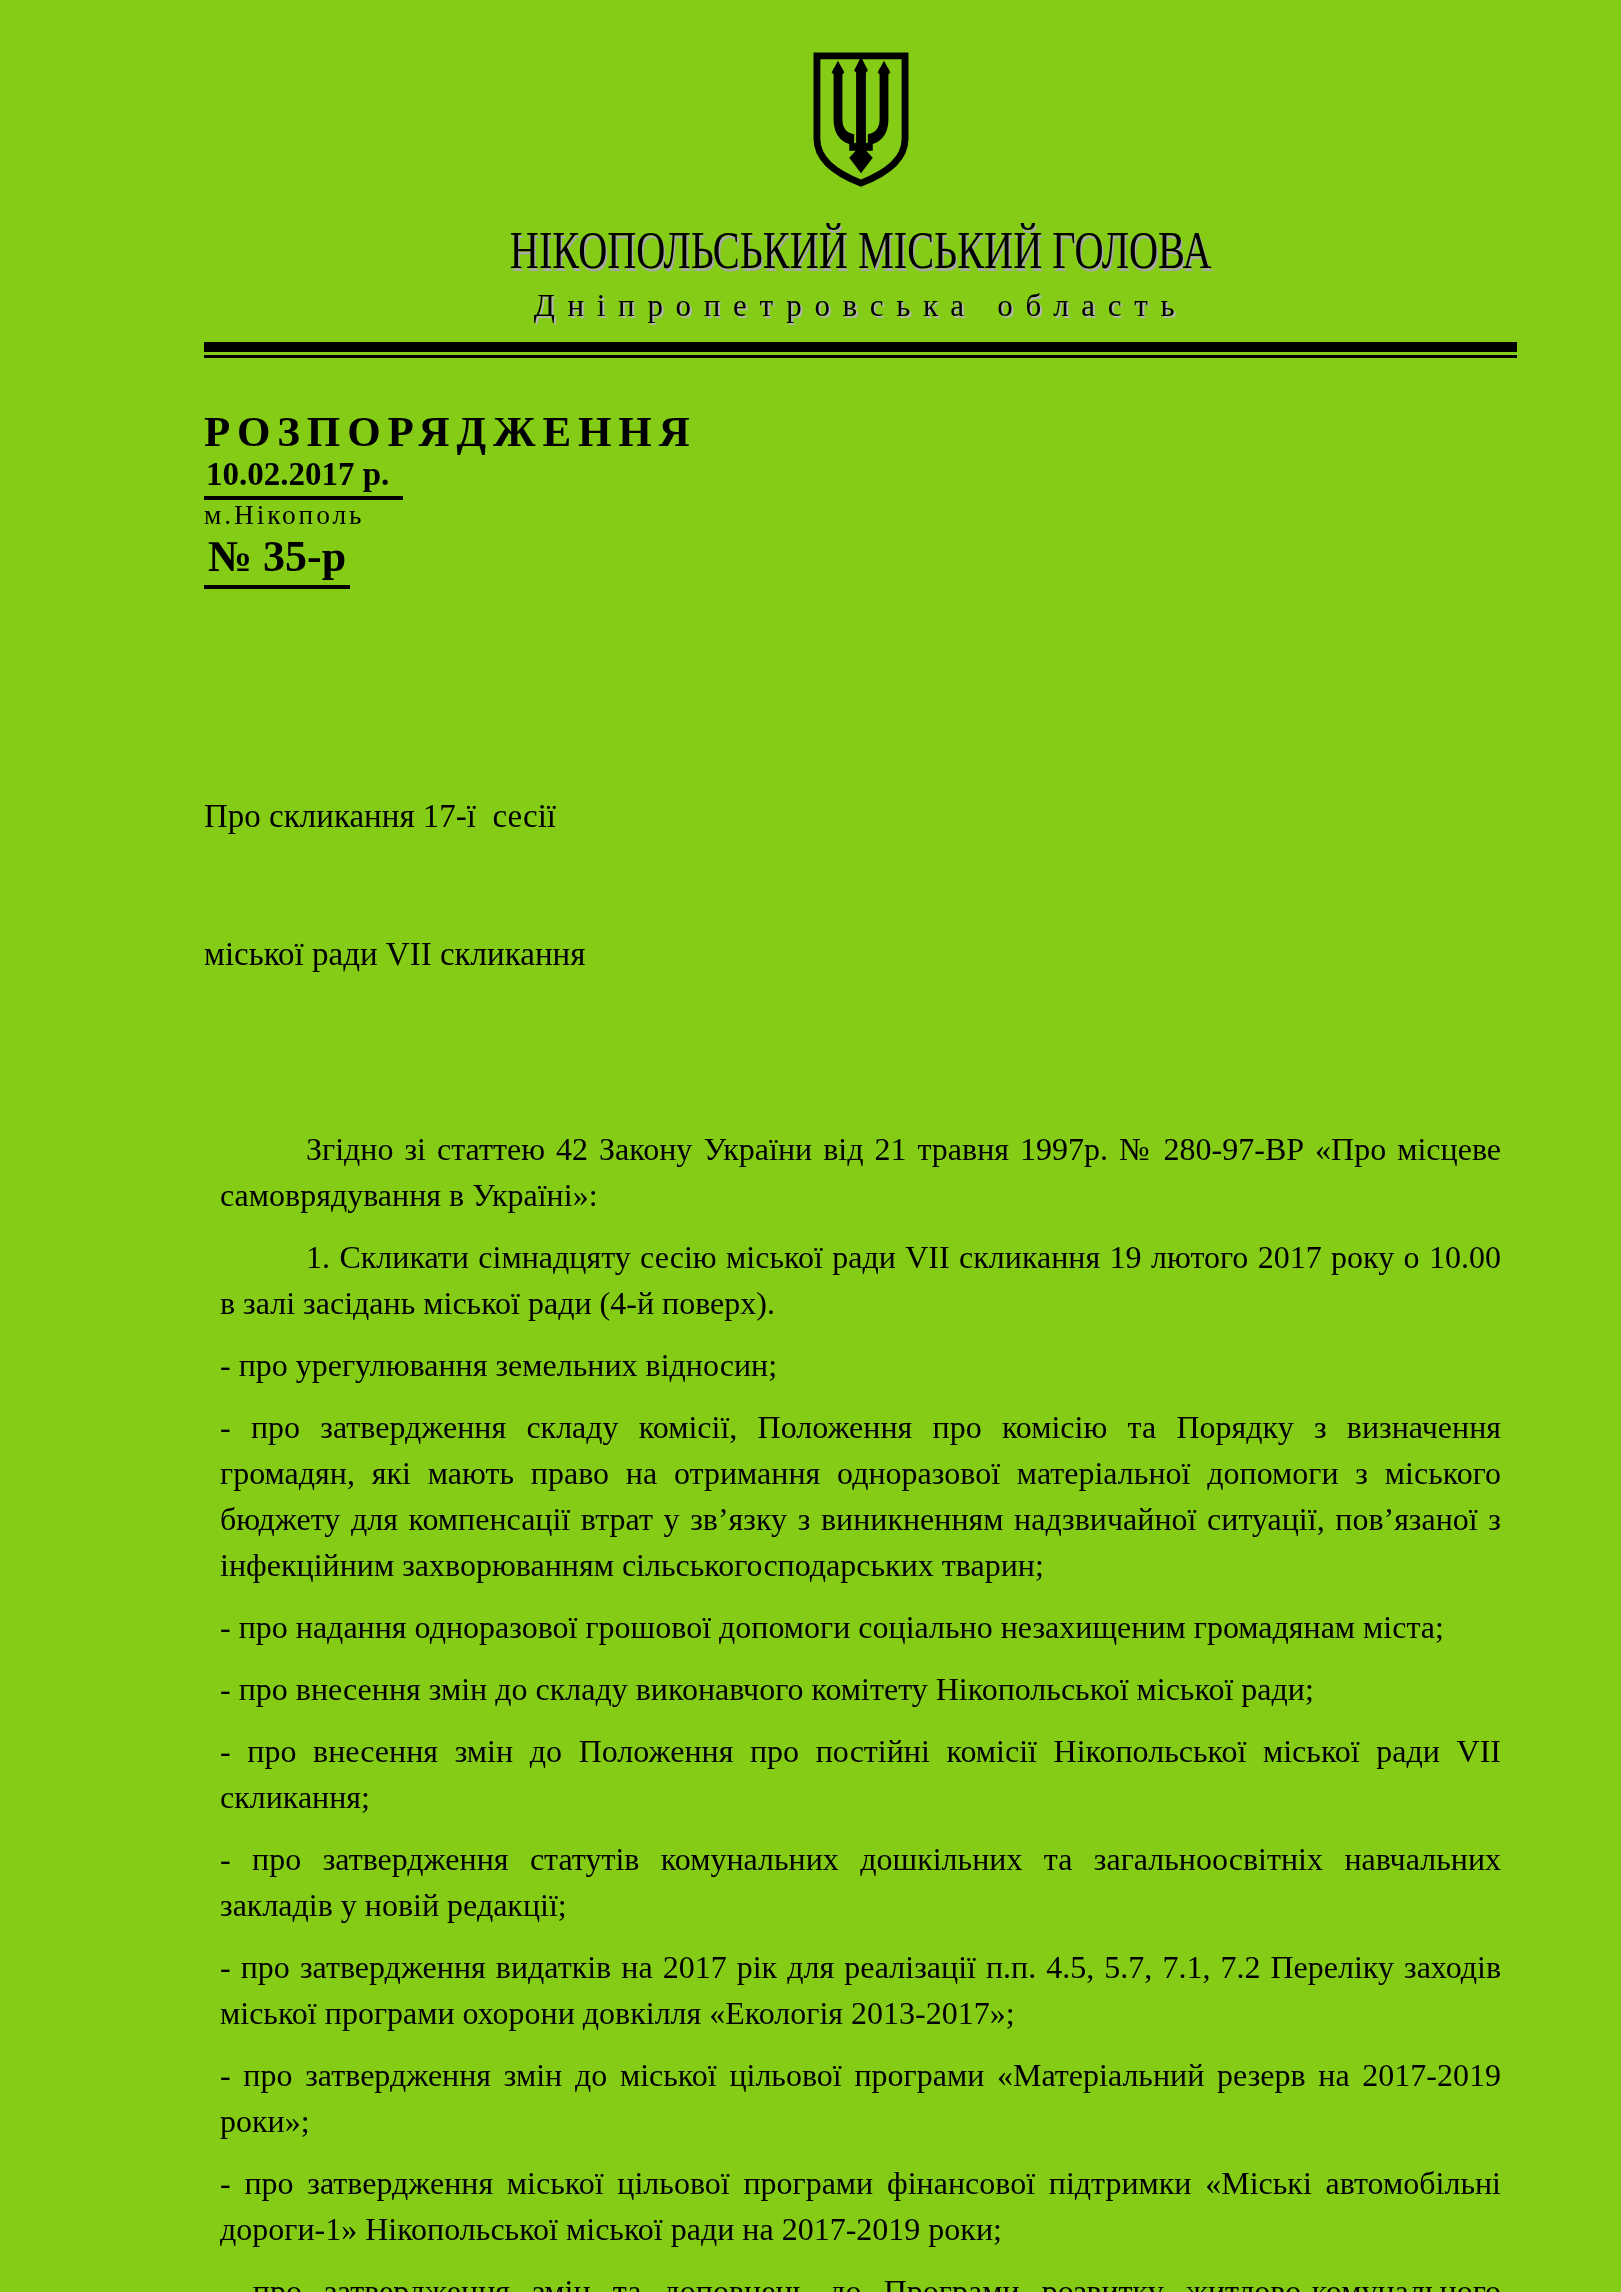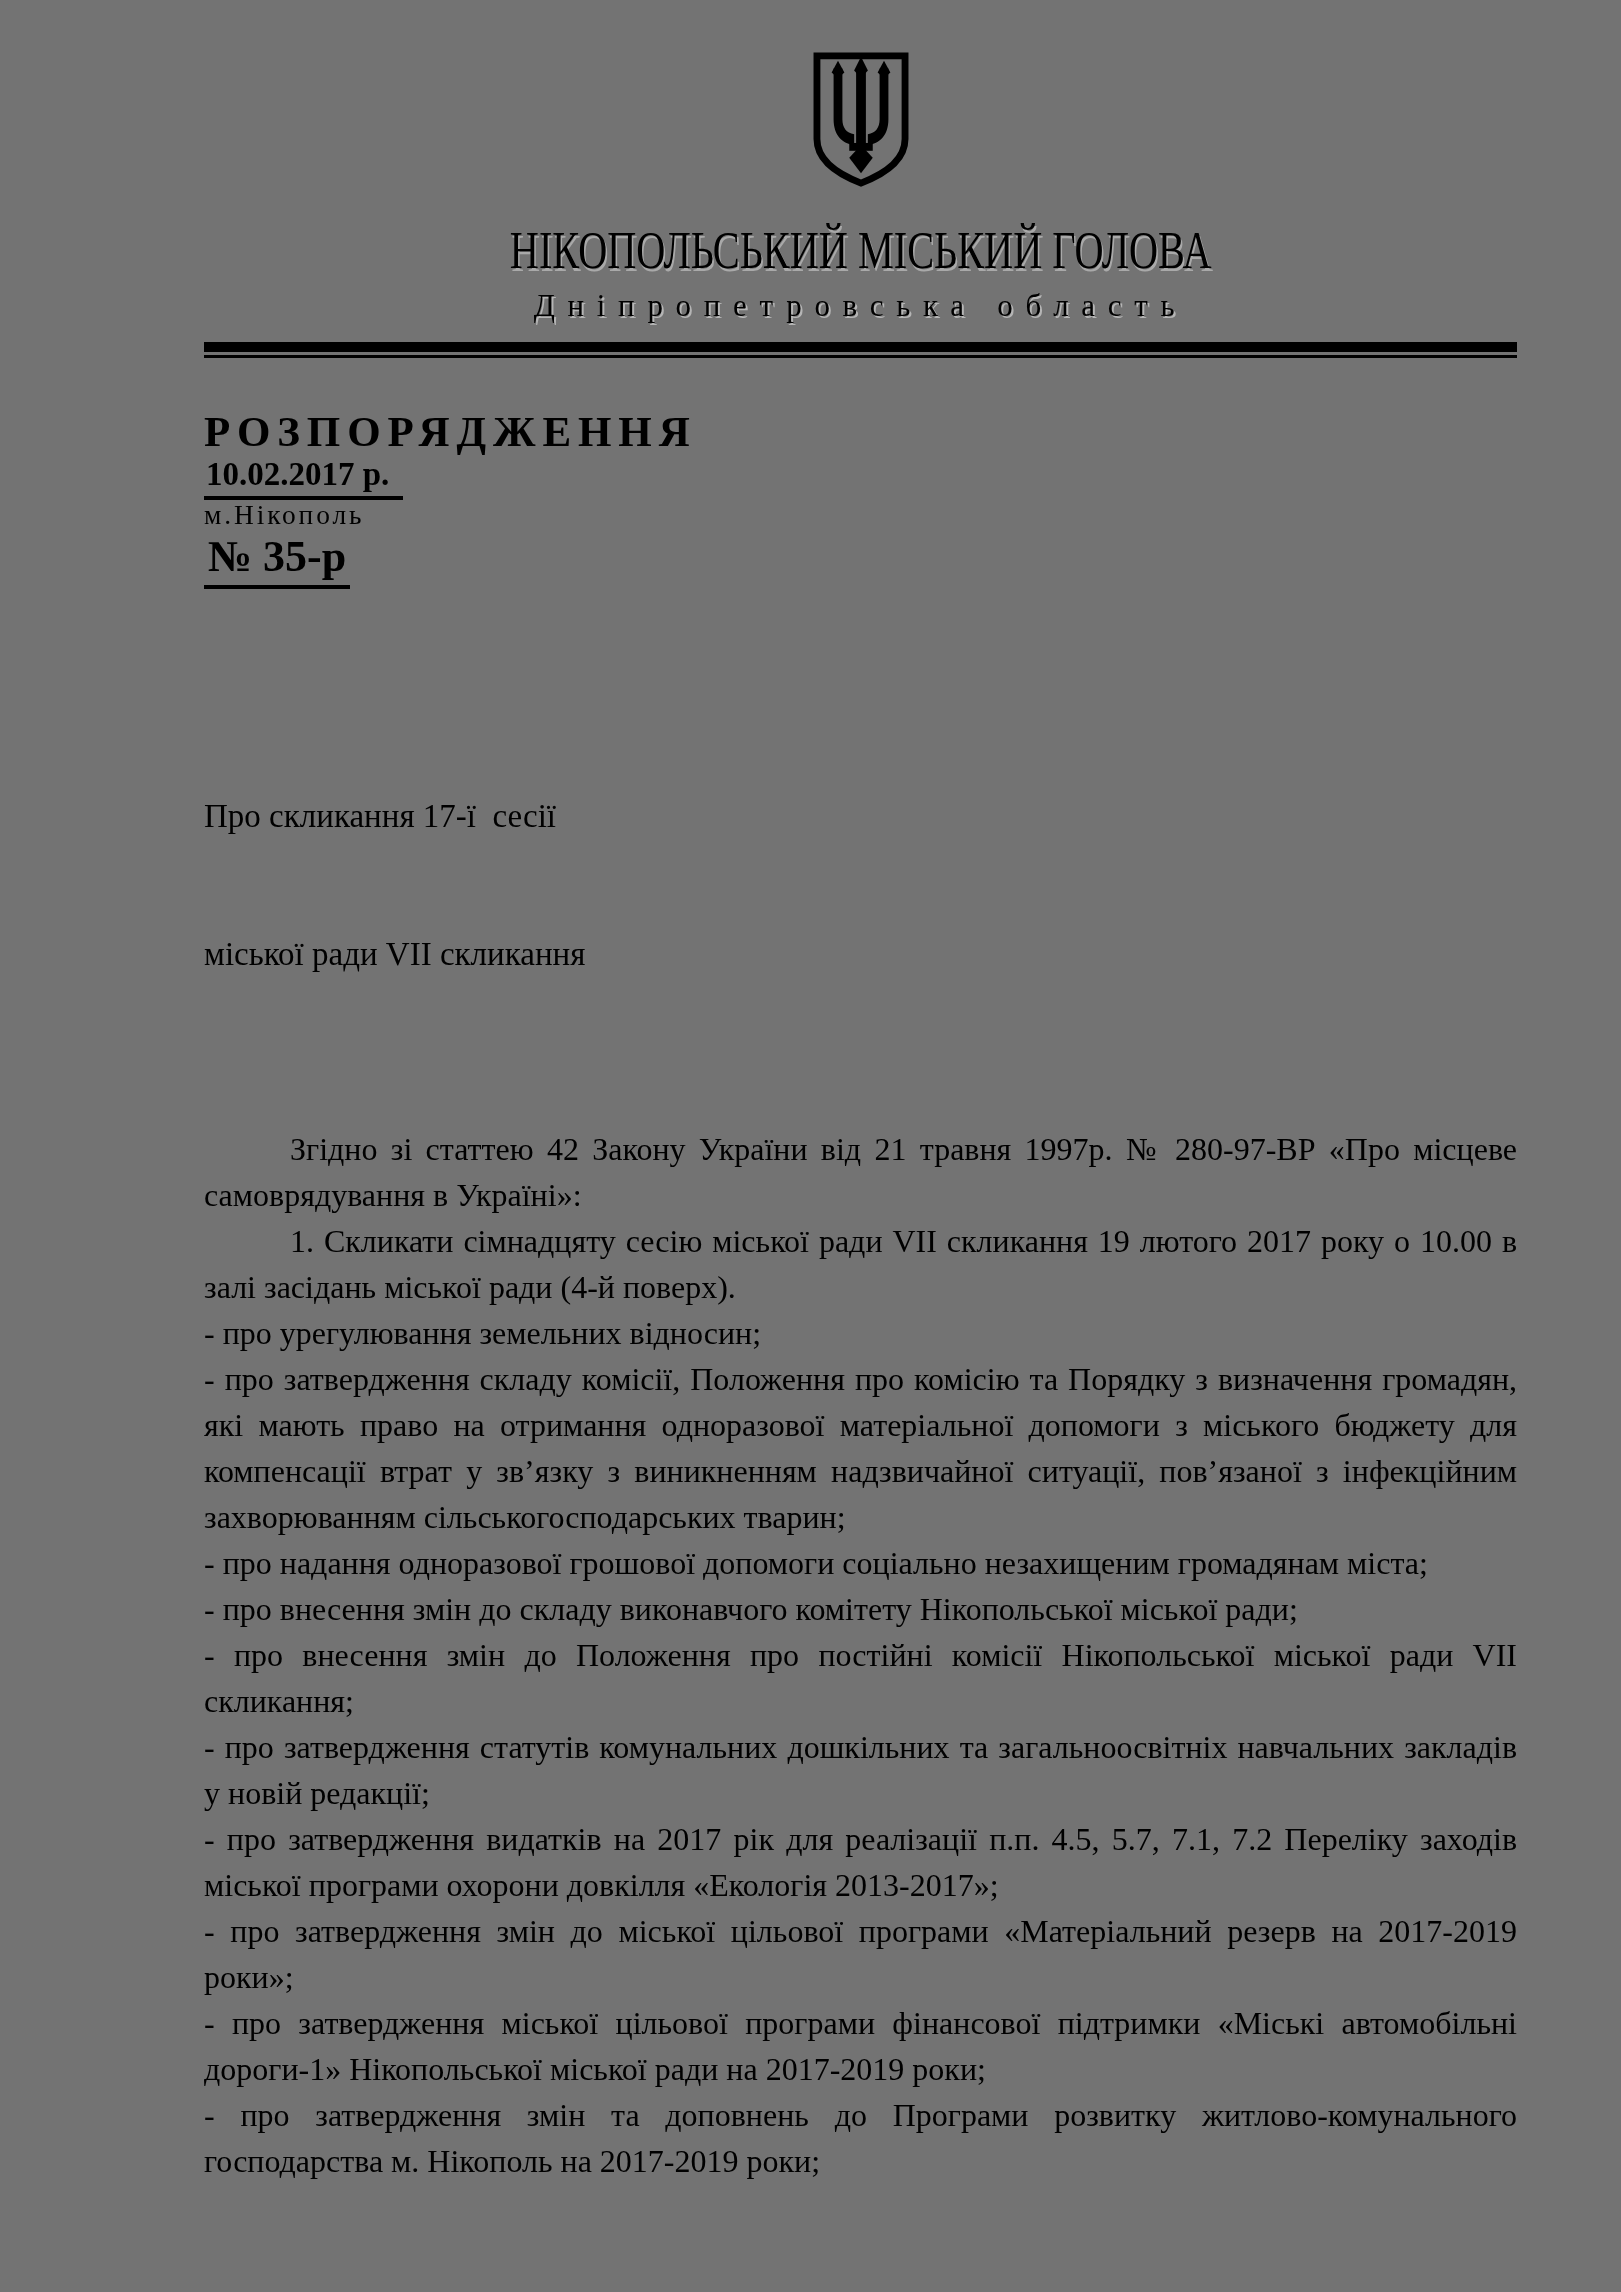--- a/index.html
+++ b/index.html
@@ -1,17 +1,17 @@
 <!DOCTYPE html>
 <html lang="uk"><head>
 <meta charset="utf-8">
 <style>
   html,body{margin:0;padding:0;background:#e8e8e8;}
   body{width:1621px;height:2293px;font-family:"Liberation Serif","DejaVu Serif",serif;color:#000;}
-  .page{width:1621px;height:2293px;background:#737373;box-sizing:border-box;padding-top:49px;overflow:hidden;}
+  .page{width:1621px;height:2293px;background:#84cc16;box-sizing:border-box;padding-top:49px;overflow:hidden;}
   .content{padding-left:204px;padding-right:104px;}
 
   
   .emblem-wrap{text-align:center;}
   .emblem-wrap svg{display:inline-block;}
   .org-name{margin-top:29px;text-align:center;font-size:53px;line-height:59px;letter-spacing:0px;white-space:nowrap;}
   .org-name .squeeze{display:inline-block;transform:scaleX(0.76);transform-origin:center;
       text-shadow:2px 2.9px 0 #a9a9a9;}
   .region-name{margin-top:5.9px;text-align:center;font-size:31px;line-height:39px;letter-spacing:12.7px;
       text-shadow:2px 2px 0 #b5b5b5;white-space:nowrap;}
@@ -25,21 +25,21 @@
   .meta-row{display:flex;justify-content:space-between;align-items:baseline;flex-direction:column;}
   .meta-date{font-size:33px;font-weight:bold;border-bottom:4.9px solid #000;padding:0 13.7px 2.9px 2px;}
   .meta-place{font-size:27.4px;letter-spacing:2.9px;}
   .meta-number{font-size:44px;font-weight:bold;border-bottom:4.9px solid #000;padding:0 3.9px 2.9px 3.9px;}
 
   
   .subject{margin-top:112px;font-size:33px;line-height:46px;white-space:pre-wrap;}
 
   
   .body-text{margin-top:57px;font-size:32px;line-height:46px;text-align:justify;}
-  .body-text p{margin:0;}
+  .body-text p{margin:16px;}
   .body-text p.indent{text-indent:86px;}
 </style>
 </head>
 <body>
 
 <div class="page">
   <div class="content">
 
     <div class="emblem-wrap">
       <svg width="102" height="139" viewBox="0 0 104 142" aria-hidden="true">

